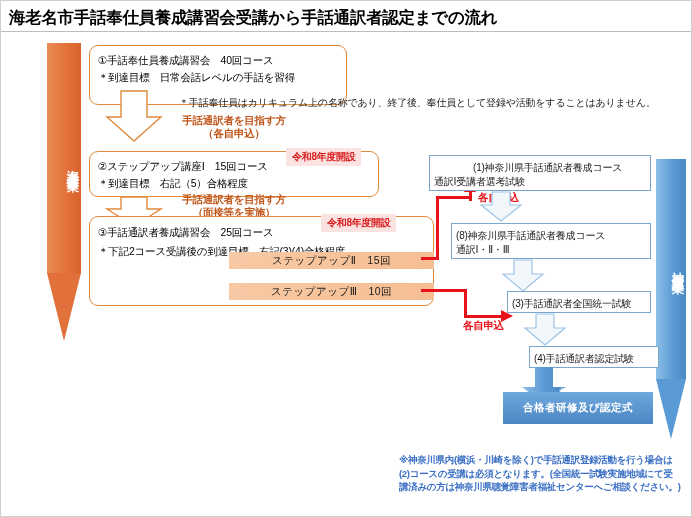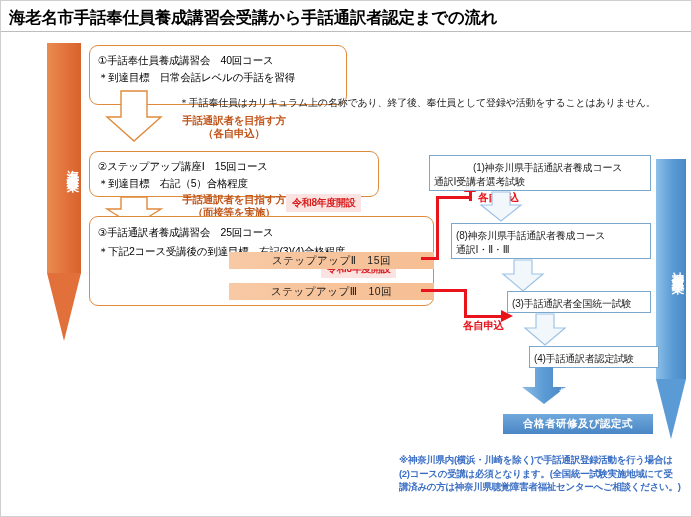--- a/index.html
+++ b/index.html
@@ -129,21 +129,20 @@
   .badge {
     position: absolute;
     background: #FBE3E1;
     color: #D81E1E;
     font-size: 10px;
     font-weight: bold;
     padding: 2px 6px 2px 6px;
     white-space: nowrap;
     letter-spacing: -0.3px;
     box-sizing: border-box;
-    margin-top: 46px;
   }
 
   
   .stepbar {
     position: absolute;
     background: linear-gradient(to right,#F7C9A4,#F6BE93);
     color: #1a1a1a;
     font-size: 10.5px;
     letter-spacing: 0.5px;
     box-sizing: border-box;
@@ -360,21 +359,21 @@
           <stop offset="0%" stop-color="#8fbce4"></stop>
           <stop offset="50%" stop-color="#5b9bd5"></stop>
           <stop offset="100%" stop-color="#4a86c5"></stop>
         </linearGradient>
       </defs>
       <polygon points="16,0 34,0 34,20 47,20 25,37 3,20 16,20" fill="url(#bgrad)"></polygon>
     </svg>
     <div class="gtext" style="top:1px; height:22px;">合格</div>
   </div>
 
-  <div class="ribbon" style="left:502px; top:413px; width:150px; height:20px;">合格者研修及び認定式</div>
+  <div class="ribbon" style="left:502px; top:391px; width:150px; height:32px;">合格者研修及び認定式</div>
 
   <div class="footnote" style="left:398px; top:452px;">
     <div>※神奈川県内(横浜・川崎を除く)で手話通訳登録活動を行う場合は</div>
     <div>(2)コースの受講は必須となります。(全国統一試験実施地域にて受</div>
     <div>講済みの方は神奈川県聴覚障害者福祉センターへご相談ください。)</div>
   </div>
 
 </div>
 
 </body></html>

